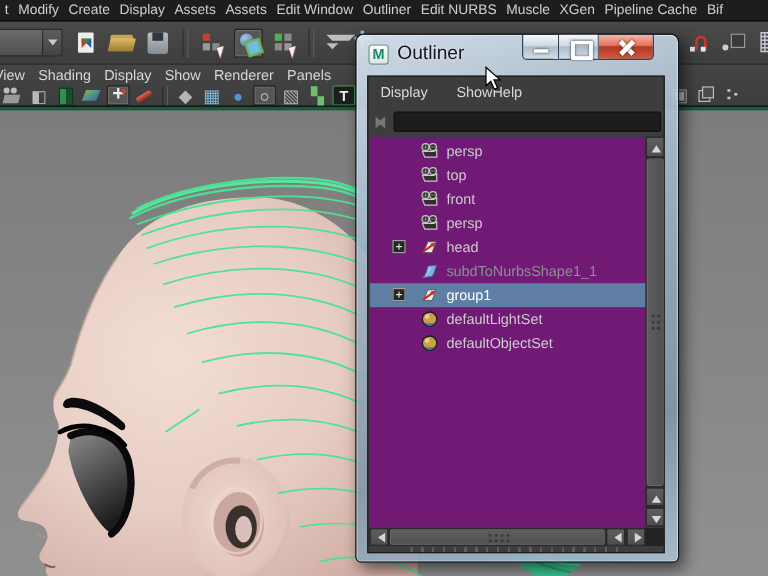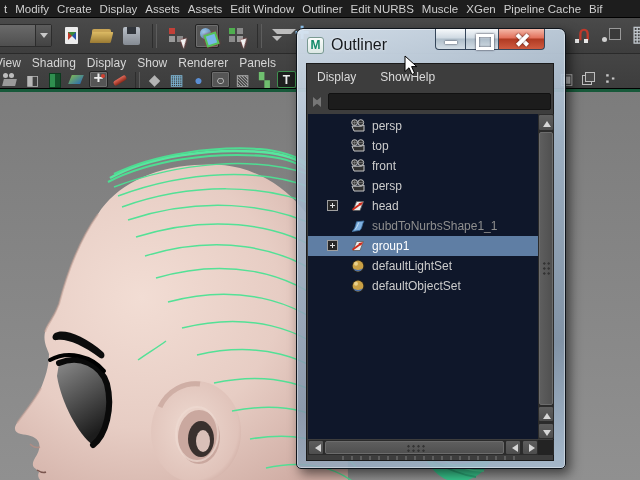--- a/index.html
+++ b/index.html
@@ -124,21 +124,21 @@
   .om-item{color:#dadada;font-size:12px;cursor:default;}
   .om-item:nth-child(1){margin-left:10px;}
   .om-item:nth-child(2){margin-left:24px;}
   .om-item:nth-child(3){}
   #o-filter{position:absolute;left:1px;top:29px;width:18px;height:17px;}
   #o-filter::before{content:"";position:absolute;left:2px;top:4px;border:5px solid transparent;border-right:6px solid #777;}
   #o-filter::after{content:"";position:absolute;right:2px;top:4px;border:5px solid transparent;border-left:6px solid #777;}
   #o-search{position:absolute;left:21px;top:29px;width:223px;height:17px;background:#1c1c1c;
      border:1px solid #111;border-radius:2px;color:#ddd;font-size:11px;padding:0 4px;outline:none;}
 
-  #o-list{position:absolute;left:1px;top:50px;width:230px;height:325px;background:#0f172a;overflow:hidden;}
+  #o-list{position:absolute;left:1px;top:50px;width:230px;height:325px;background:#701a75;overflow:hidden;}
   .o-row{position:relative;height:20px;display:flex;align-items:center;color:#cccccc;font-size:12px;cursor:default;}
   .o-row.selected{background:#5f7ea4;color:#ffffff;text-decoration:underline;}
   .o-row.muted{color:#8f8f8f;}
   .o-row .expand{position:absolute;left:19px;top:4px;width:11px;height:11px;background:#262626;border:1px solid #9f9f9f;}
   .o-row .expand::before{content:"";position:absolute;left:2px;top:4px;width:5px;height:1px;background:#e2e2e2;}
   .o-row .expand::after{content:"";position:absolute;left:4px;top:2px;width:1px;height:5px;background:#e2e2e2;}
   .o-row .ricon{position:absolute;left:42px;top:2px;width:16px;height:16px;}
   .o-row .rlabel{position:absolute;left:64px;top:3px;}
 
   

